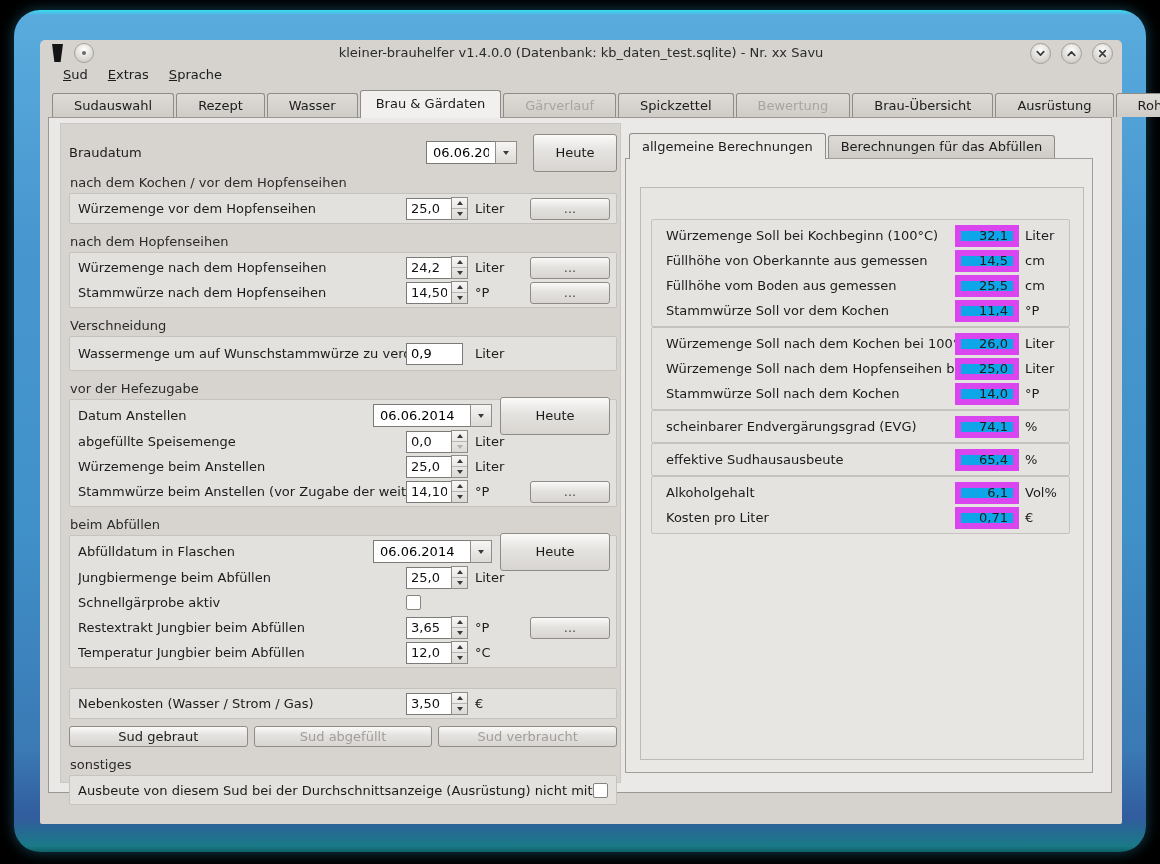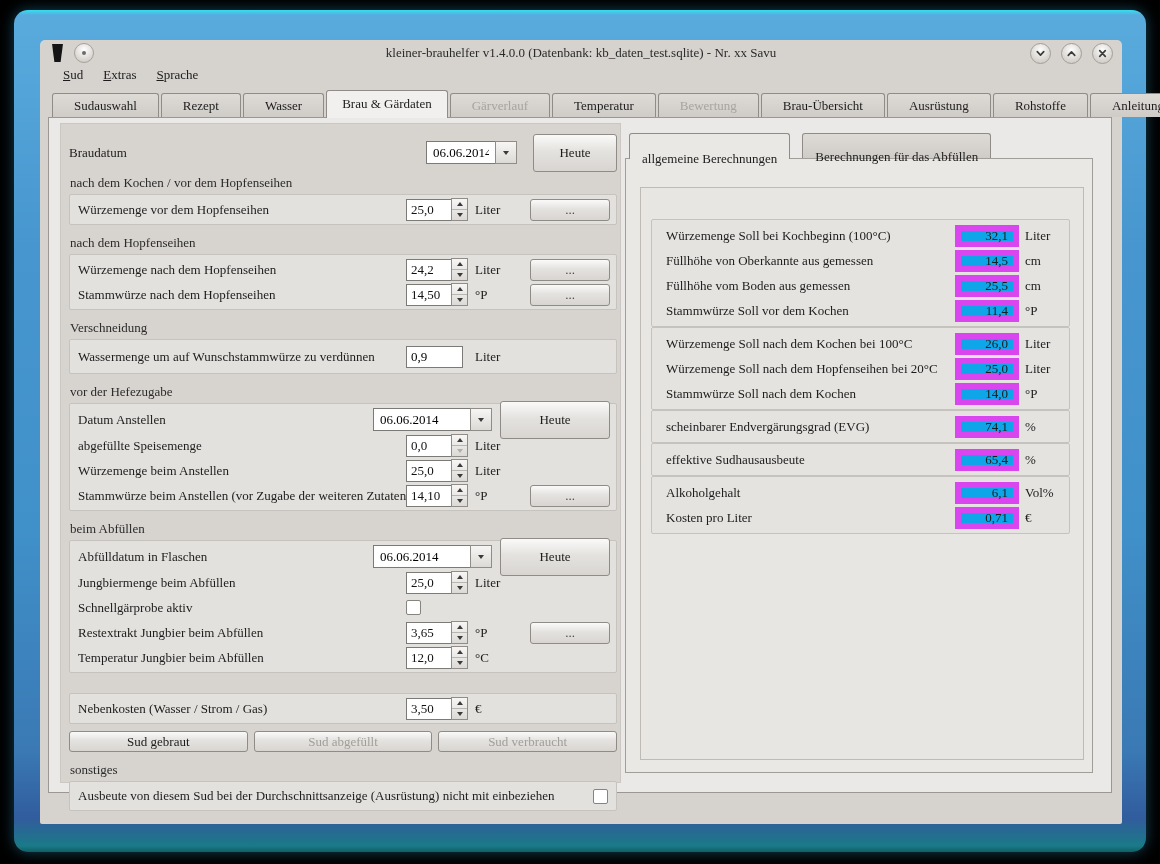--- a/index.html
+++ b/index.html
@@ -1,22 +1,22 @@
 <!DOCTYPE html>
 <html><head>
 <meta charset="utf-8">
 <style>
   * { margin:0; padding:0; box-sizing:border-box; }
   html,body { width:1160px; height:864px; background:#000; overflow:hidden;
               font-family:"DejaVu Sans","Liberation Sans",sans-serif; font-size:13px; color:#1c1c1c; }
 
   
-  .frame { position:absolute; left:14px; top:10px; width:1132px; height:842px; border-radius:14px;
+  .frame { position:absolute; left:14px; top:10px; width:1132px; height:842px; border-radius:26px;
            background:linear-gradient(180deg,#35dff2 0px,#59abdd 5px,#4796cf 28%,#4090c9 62%,#3a79b4 88%,#315c9d 96%,#1a7a87 99.3%,#0e5f66 100%);
-           box-shadow:0 0 14px rgba(60,190,240,.35);font-family:Liberation Serif, serif; }
+           box-shadow:0 0 14px rgba(60,190,240,.35); }
   .win { position:absolute; left:26px; top:30px; width:1082px; height:784px;
          background:#d6d3cf; border-radius:5px 5px 2px 2px; }
 
   
   .titlebar { position:relative; height:24px; }
   .appicon { position:absolute; left:11px; top:4px; width:13px; height:18px; background:#141414;
              clip-path:polygon(8% 0,92% 0,74% 100%,26% 100%); }
   .dotbtn { position:absolute; left:34px; top:3px; width:20px; height:20px; border-radius:50%;
             background:radial-gradient(circle at 50% 32%,#ffffff,#dcd9d5 62%,#c7c4bf);
             border:1px solid #a5a19b; }
@@ -82,21 +82,21 @@
   .abtn-row { display:flex; gap:6px; margin-top:7px; }
   .abtn { flex:1; height:21px; }
   .btn.dis { color:#a19e9a; }
 
   .mt10 { margin-top:10px; }
   .mt20 { margin-top:20px; }
 
   
   .rightwidget { position:absolute; left:576px; top:14px; width:468px; height:641px; }
   .rtabbar { display:flex; align-items:flex-end; height:26px; padding-left:4px; position:relative; z-index:2; }
-  .rtab { height:23px; line-height:22px; padding:12px 12px; margin-right:12px; white-space:nowrap;
+  .rtab { height:23px; line-height:22px; padding:0 12px; margin-right:2px; white-space:nowrap;
           background:linear-gradient(#dedbd7,#cfccc8); border:1px solid #8f8c88; border-bottom:none; border-radius:3px 3px 0 0; }
   .rtab.active { height:26px; line-height:25px; background:#eae8e5; margin-bottom:-1px; }
   .rpane { position:absolute; left:0; top:26px; width:468px; height:615px; border:1px solid #a19e9a; background:#eae8e5; }
   .scrollframe { position:absolute; left:14px; right:8px; top:28px; bottom:12px; border:1px solid #bebbb7; background:#e8e6e3; }
   .rgroup { margin:0 13px 0 10px; background:#e5e3e0; border:1px solid #c6c3bf; border-radius:2px; padding:3px 8px 3px 14px; }
   .rgroup.first { margin-top:31px; }
   .rrow { display:flex; align-items:center; height:25px; }
   .rrow .lbl { flex:1; white-space:nowrap; overflow:hidden; }
   .rfield { width:64px; height:22px; background:#0ea5e9; border:6px solid #d946ef; display:flex;
             align-items:center; justify-content:flex-end; padding:0 5px; }
@@ -136,21 +136,21 @@
     <div class="mitem"><span class="u">E</span><span>xtras</span></div>
     <div class="mitem"><span class="u">S</span><span>prache</span></div>
   </div>
 
   <div class="tabbar">
     <div class="tab">Sudauswahl</div>
     <div class="tab">Rezept</div>
     <div class="tab">Wasser</div>
     <div class="tab active">Brau &amp; Gärdaten</div>
     <div class="tab disabled">Gärverlauf</div>
-    <div class="tab">Temperatur</div>
+    <div class="tab">Spickzettel</div>
     <div class="tab disabled">Bewertung</div>
     <div class="tab">Brau-Übersicht</div>
     <div class="tab">Ausrüstung</div>
     <div class="tab">Rohstoffe</div>
     <div class="tab">Anleitung</div>
 
   </div>
 
   <div class="pane">
 

